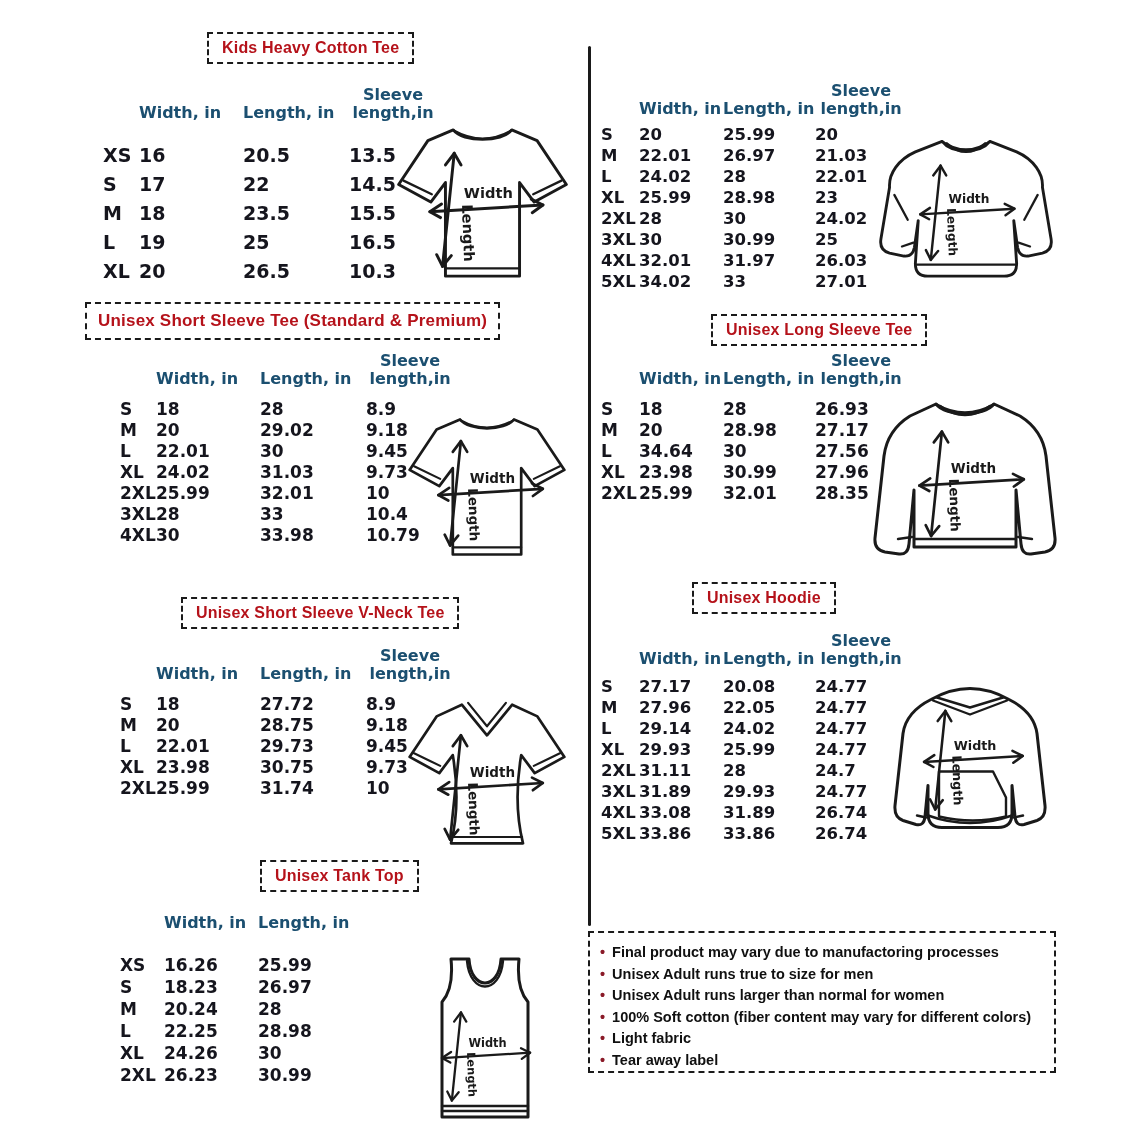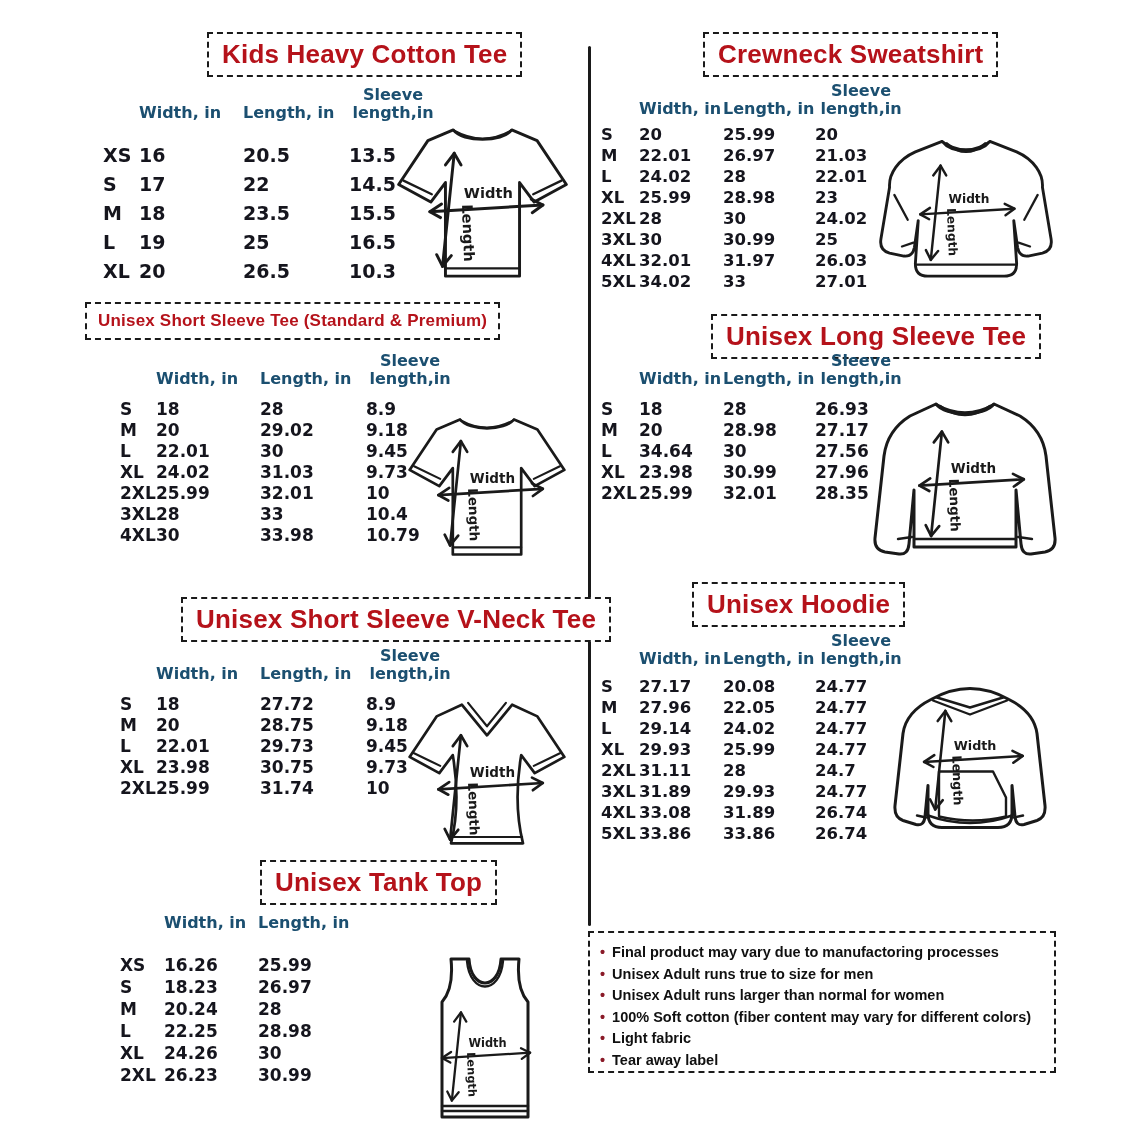--- a/index.html
+++ b/index.html
@@ -8,21 +8,21 @@
   }
   *{box-sizing:border-box; margin:0; padding:0;}
   body{background:#ffffff; font-family:"DejaVu Sans", sans-serif;}
   .canvas{position:relative; width:1140px; height:1140px; background:#fff; overflow:hidden;}
   .divider{position:absolute; left:588px; top:46px; width:3px; height:880px; background:var(--c-line); border-radius:2px;}
   .sec{position:absolute;}
   .title{
     position:absolute; display:inline-block; white-space:nowrap;
     border:2px dashed var(--c-line); color:var(--c-title);
     font-family:"Liberation Sans", sans-serif; font-weight:bold;
-    font-size:26px; padding:5px 13px; background:#fff; letter-spacing:.2px;
+    font-size:16px; padding:5px 13px; background:#fff; letter-spacing:.2px;
   }
   .title.long{font-size:17px; padding:7px 11px;}
   .thead{position:absolute; display:grid; align-items:end; color:var(--c-header);
          font-weight:bold; font-size:16px; line-height:18px;}
   .thead .h{white-space:pre-line;}
   .thead .hs{text-align:center;}
   .tbody{position:absolute; display:block; color:var(--c-text); font-weight:bold;}
   .trow{display:grid; align-items:center;}
   .tc{white-space:nowrap;}
   .cols4 .trow, .thead.cols4{grid-template-columns:36px 104px 106px 88px;}
@@ -276,21 +276,20 @@
     <svg class="art" style="left:330px; top:86px;" width="140" height="186" viewBox="0 0 140 180">
       <path class="g" d="M36,10 L54,10 C56,42 84,42 86,10 L104,10 C102,30 106,45 113,53 L113,168 L27,168 L27,53 C34,45 38,30 36,10 Z"></path>
       <path class="ln" d="M52,12 C55,46 85,46 88,12"></path>
       <path class="ln" d="M27,157 L113,157"></path>
       <path class="ln" d="M27,162 L113,162"></path>
       <use href="#meas" transform="translate(-8,30) scale(0.76)"></use>
     </svg>
   </div>
 
   <div class="sec" style="left:595px; top:30px; width:505px; height:270px;">
-    <div class="title" style="left:108px; top:2px;">Crewneck Sweatshirt</div>
     <div class="thead colsR" style="left:6px; top:52px;">
       <span class="h"></span>
       <span class="h">Width, in</span>
       <span class="h">Length, in</span>
       <span class="h hs">Sleeve
 length,in</span>
     </div>
     <div class="tbody colsR tight" style="left:6px; top:94px;">
         <div class="trow">
           <span class="tc tc0">S</span>

